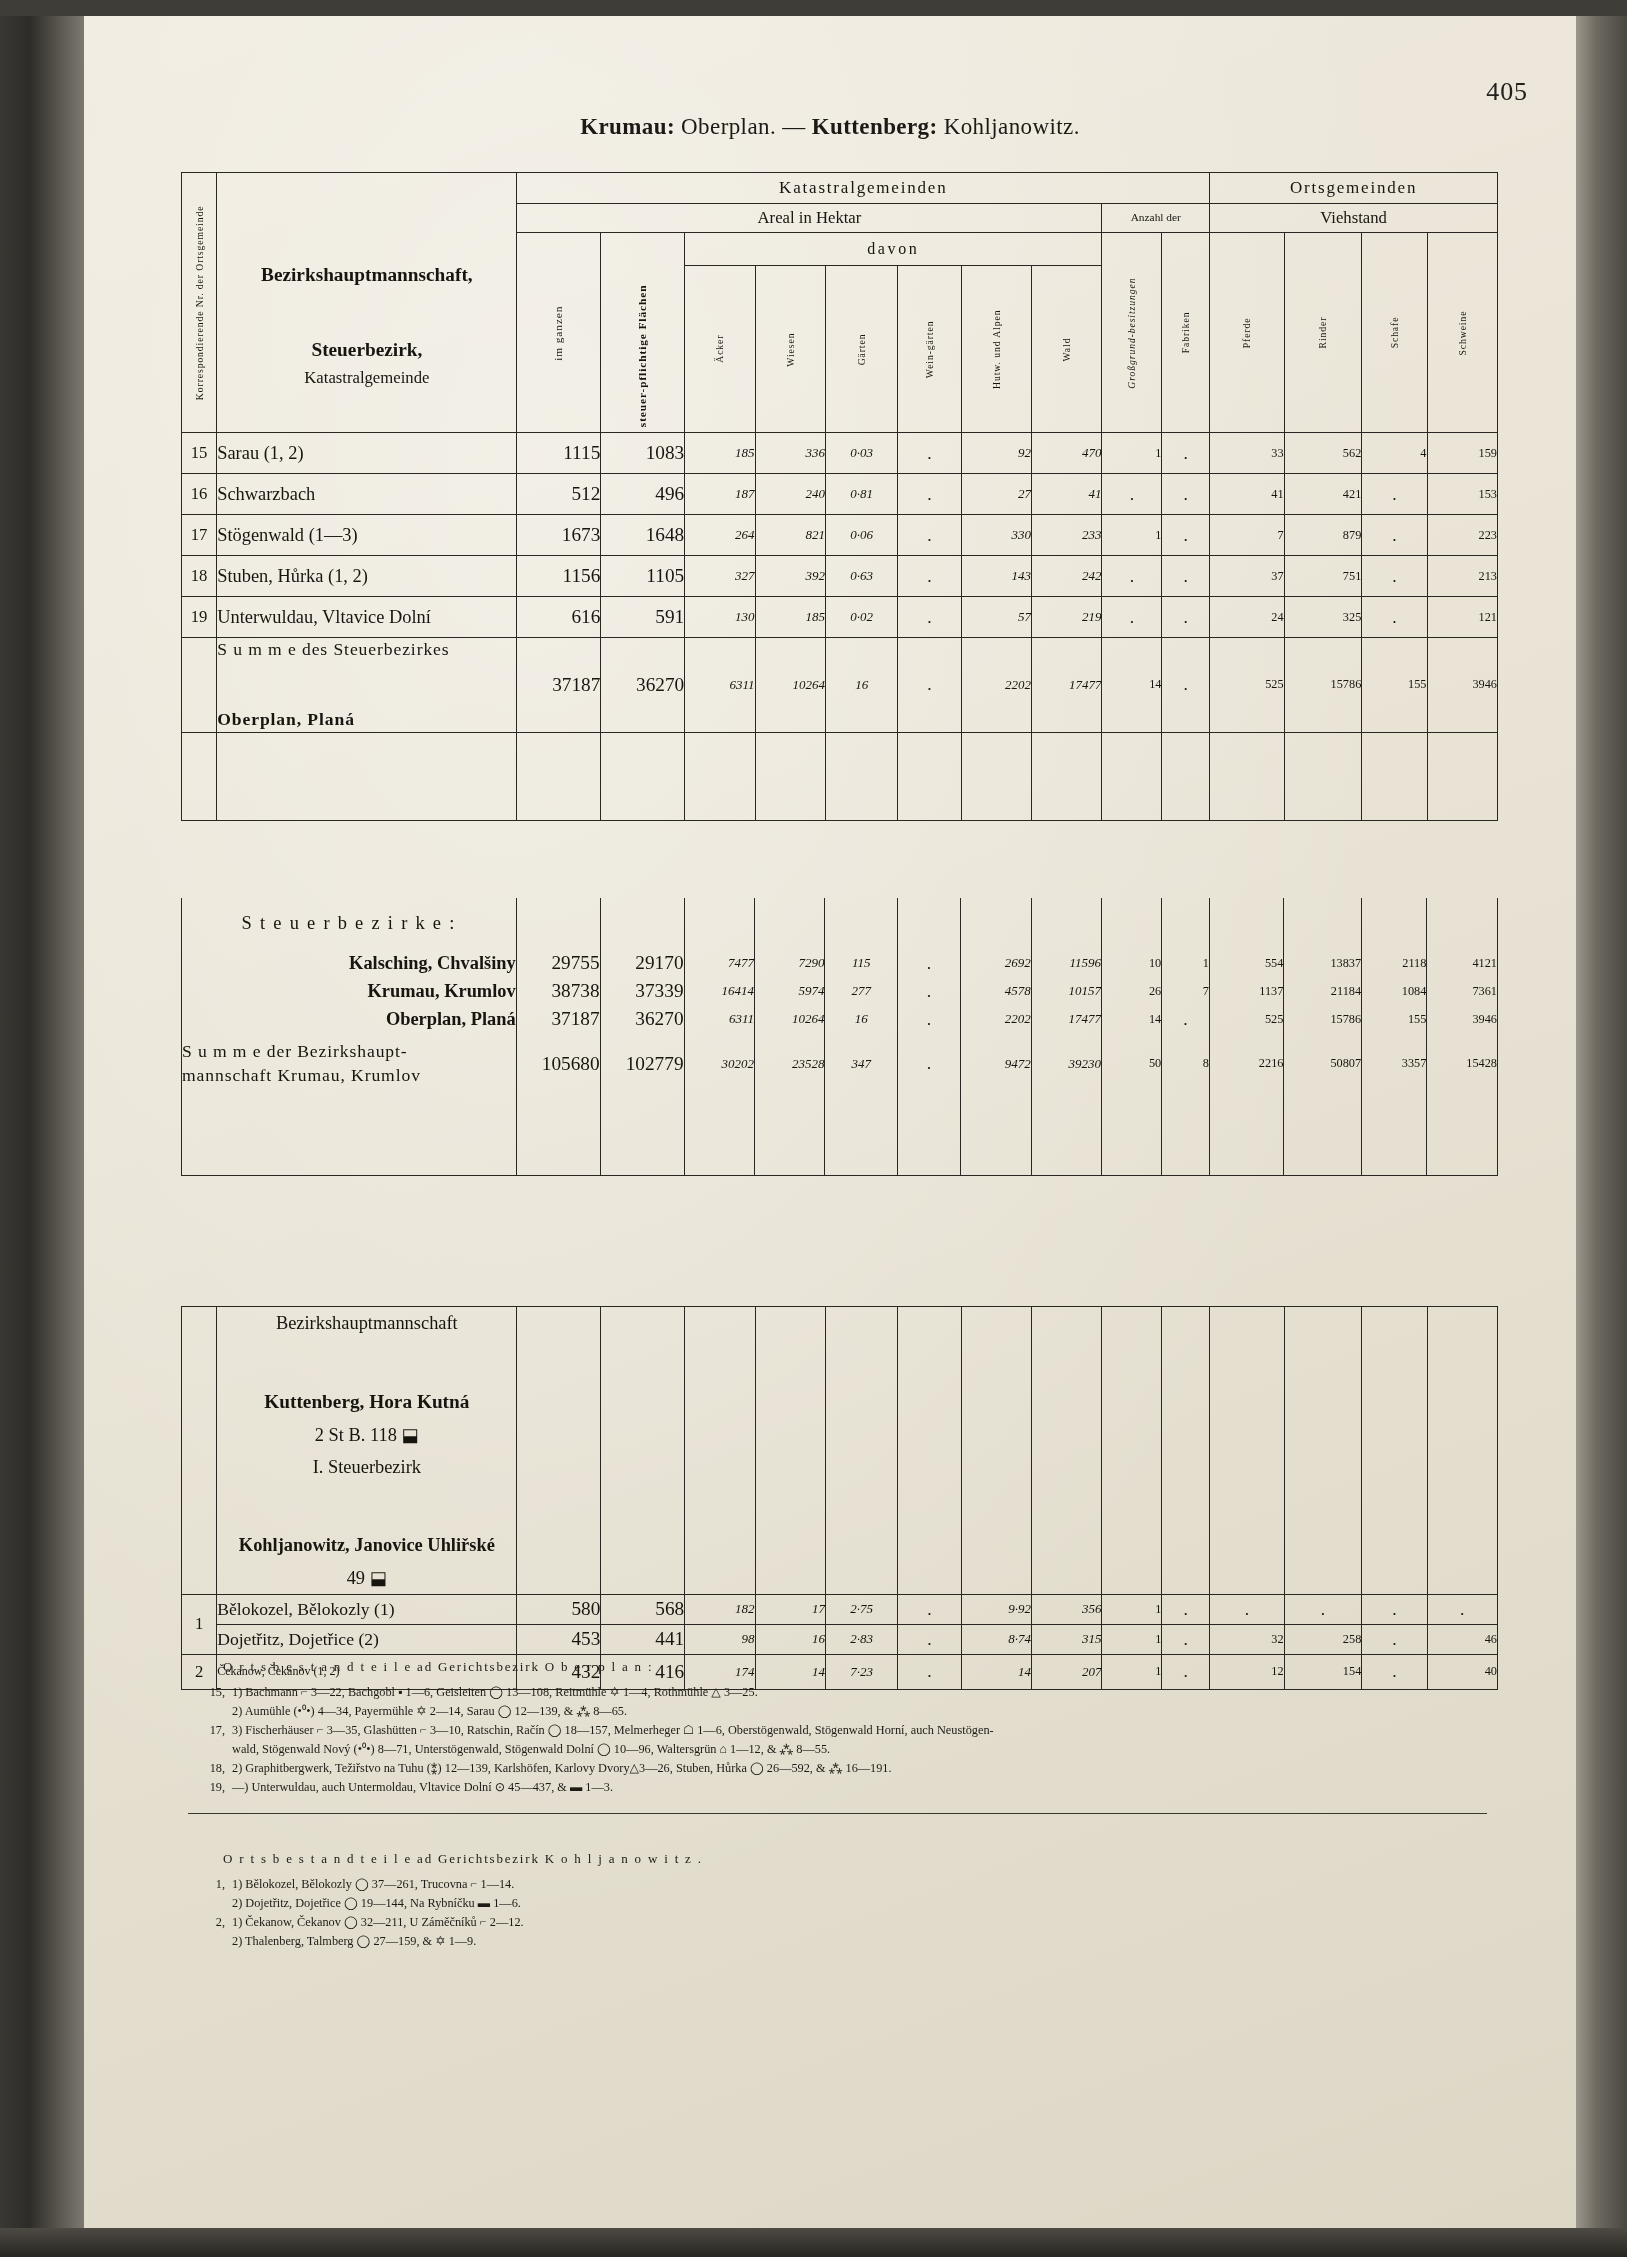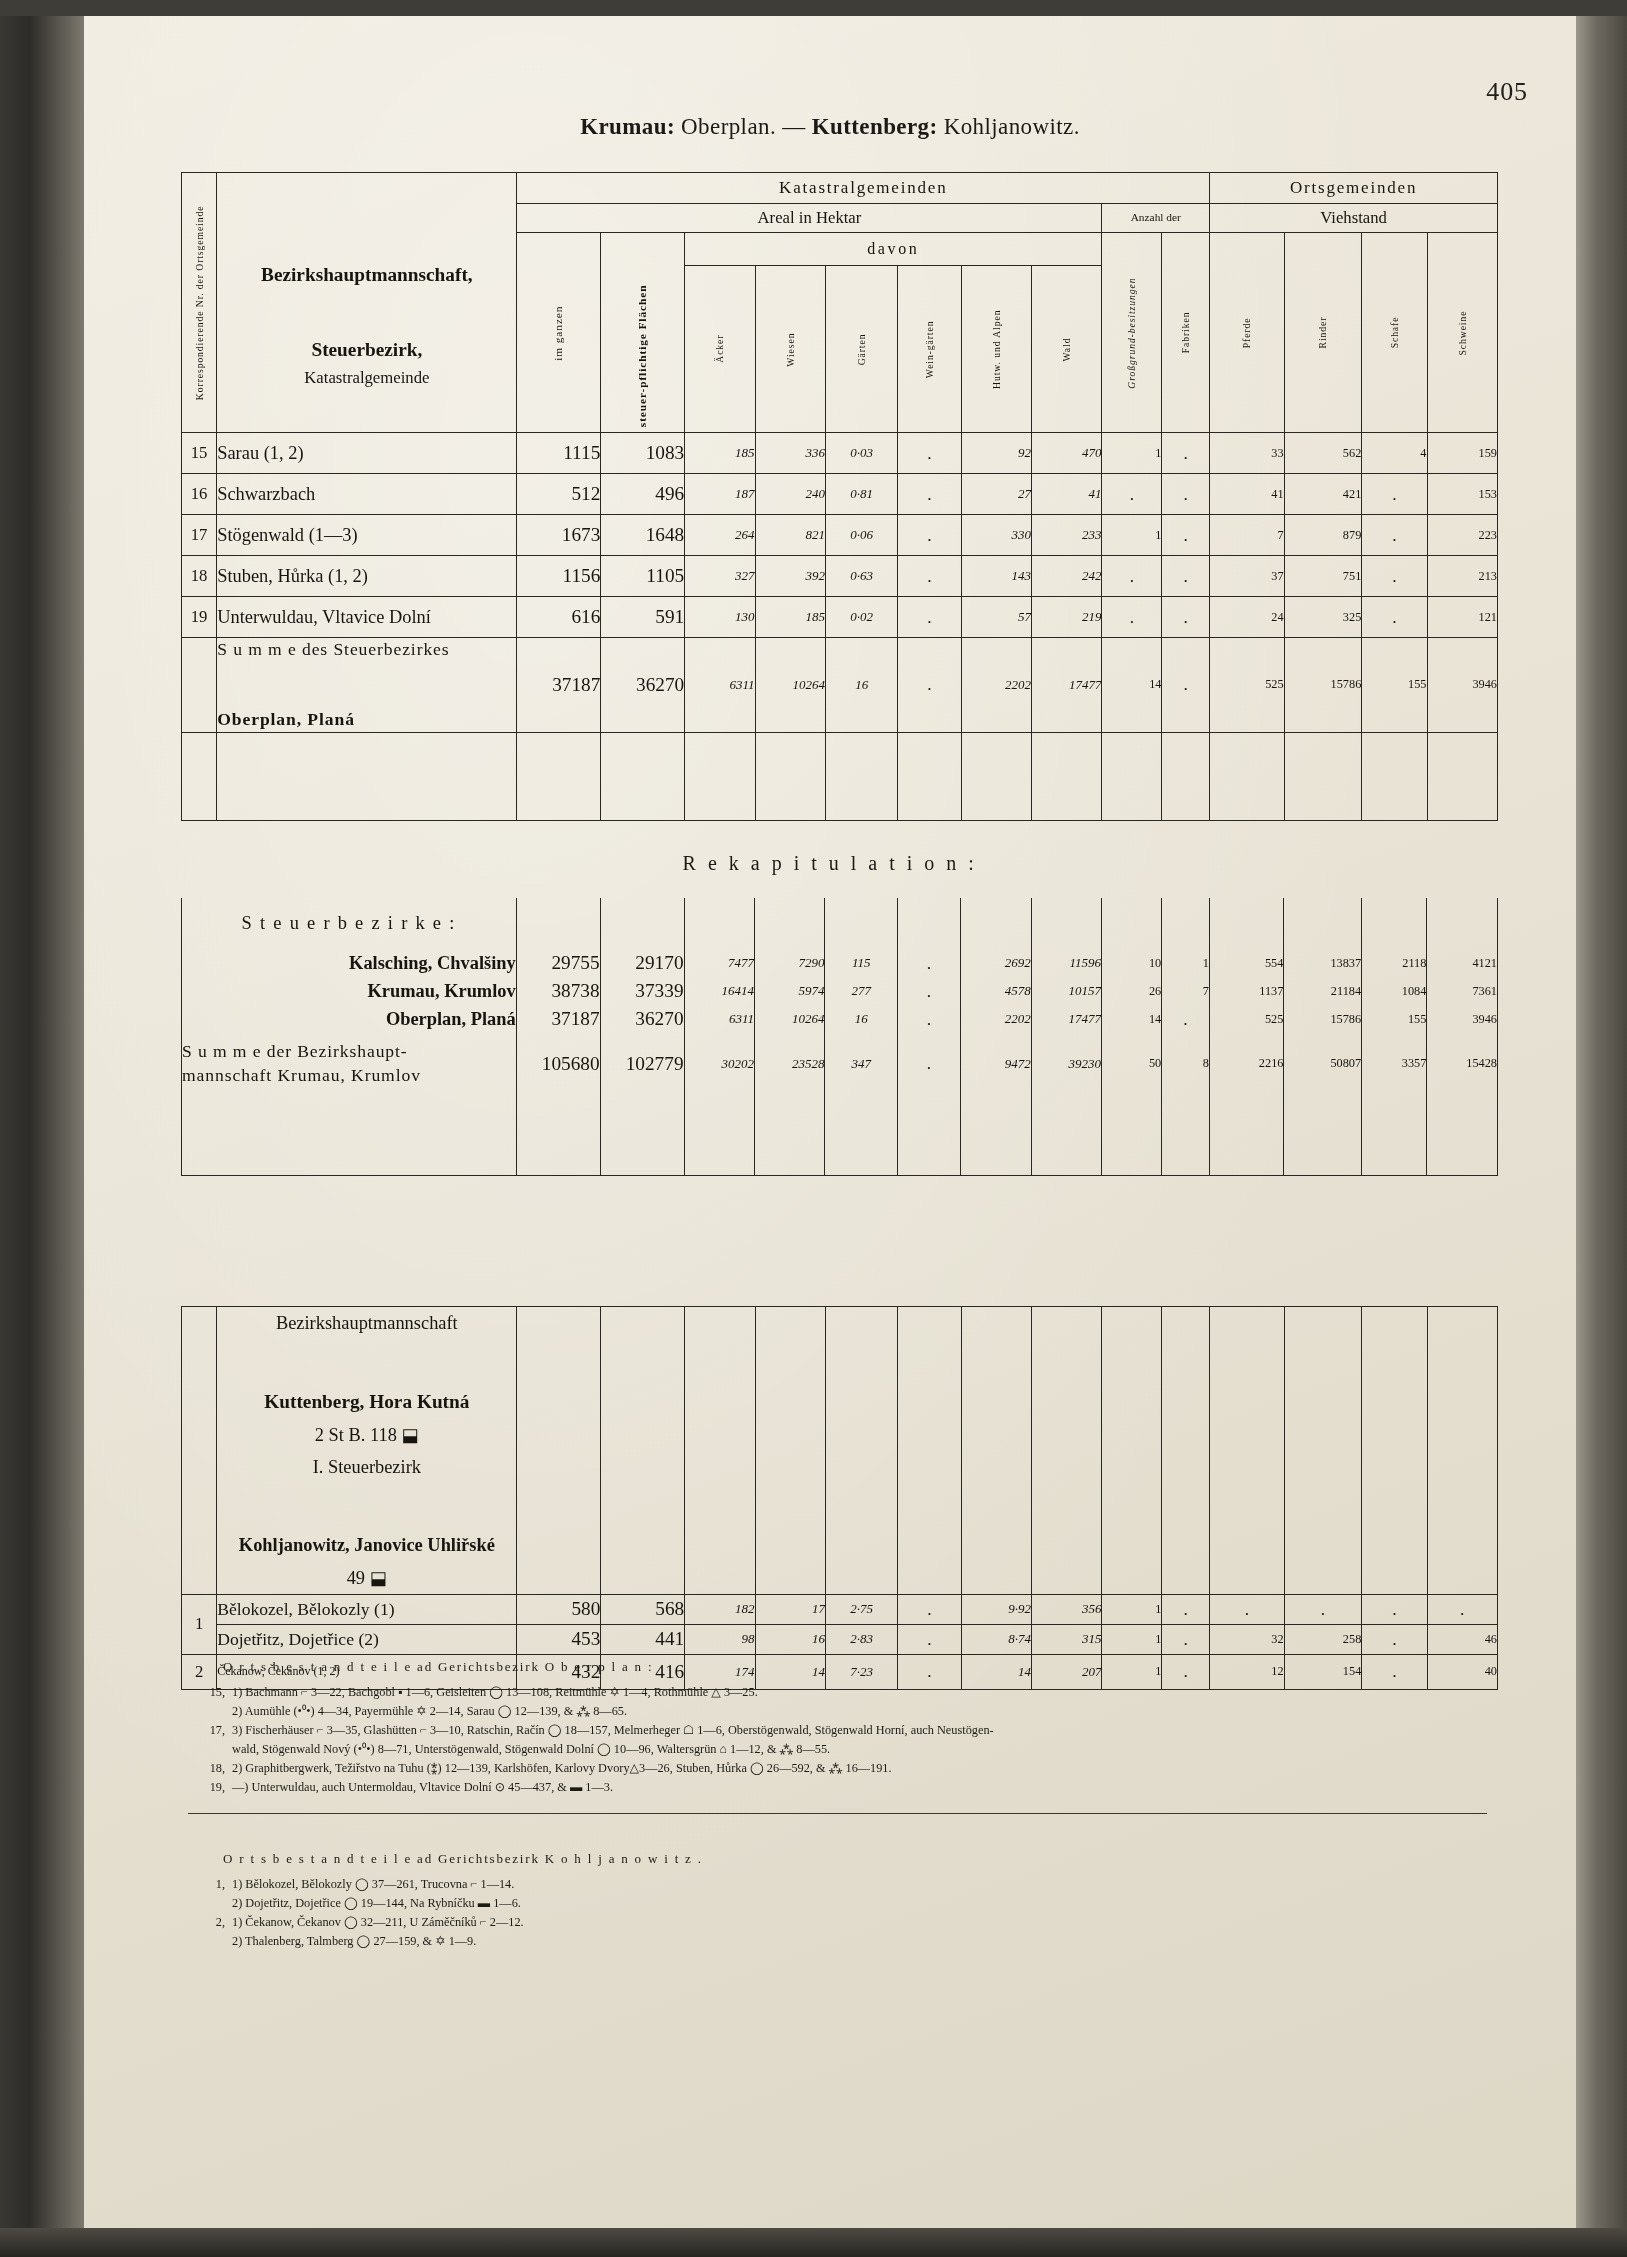--- a/index.html
+++ b/index.html
@@ -422,21 +422,20 @@
         <td></td>
             <td></td>
         <td></td>
             <td></td>
         <td></td>
             <td></td>
       </tr>
     </tbody>
       </table>
 
-    <div class="recap-title">R e k a p i t u l a t i o n :</div>
 
     <table class="tbl2">
       <colgroup>
         <col style="width:323px">
         <col style="width:81px">
           <col style="width:81px">
         <col style="width:68px">
           <col style="width:68px">
           <col style="width:70px">
           <col style="width:61px">

